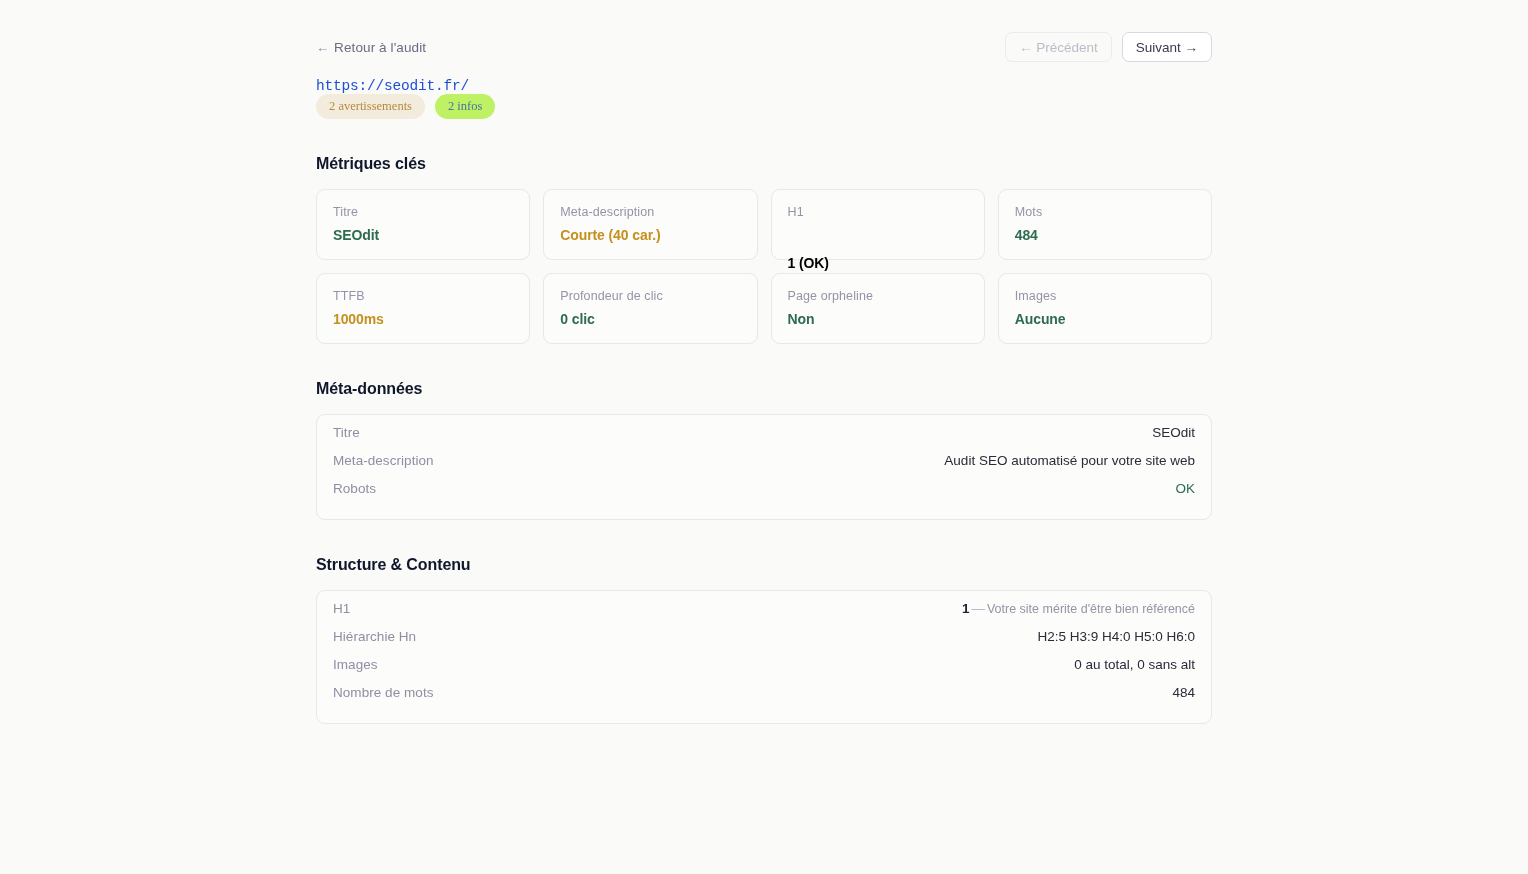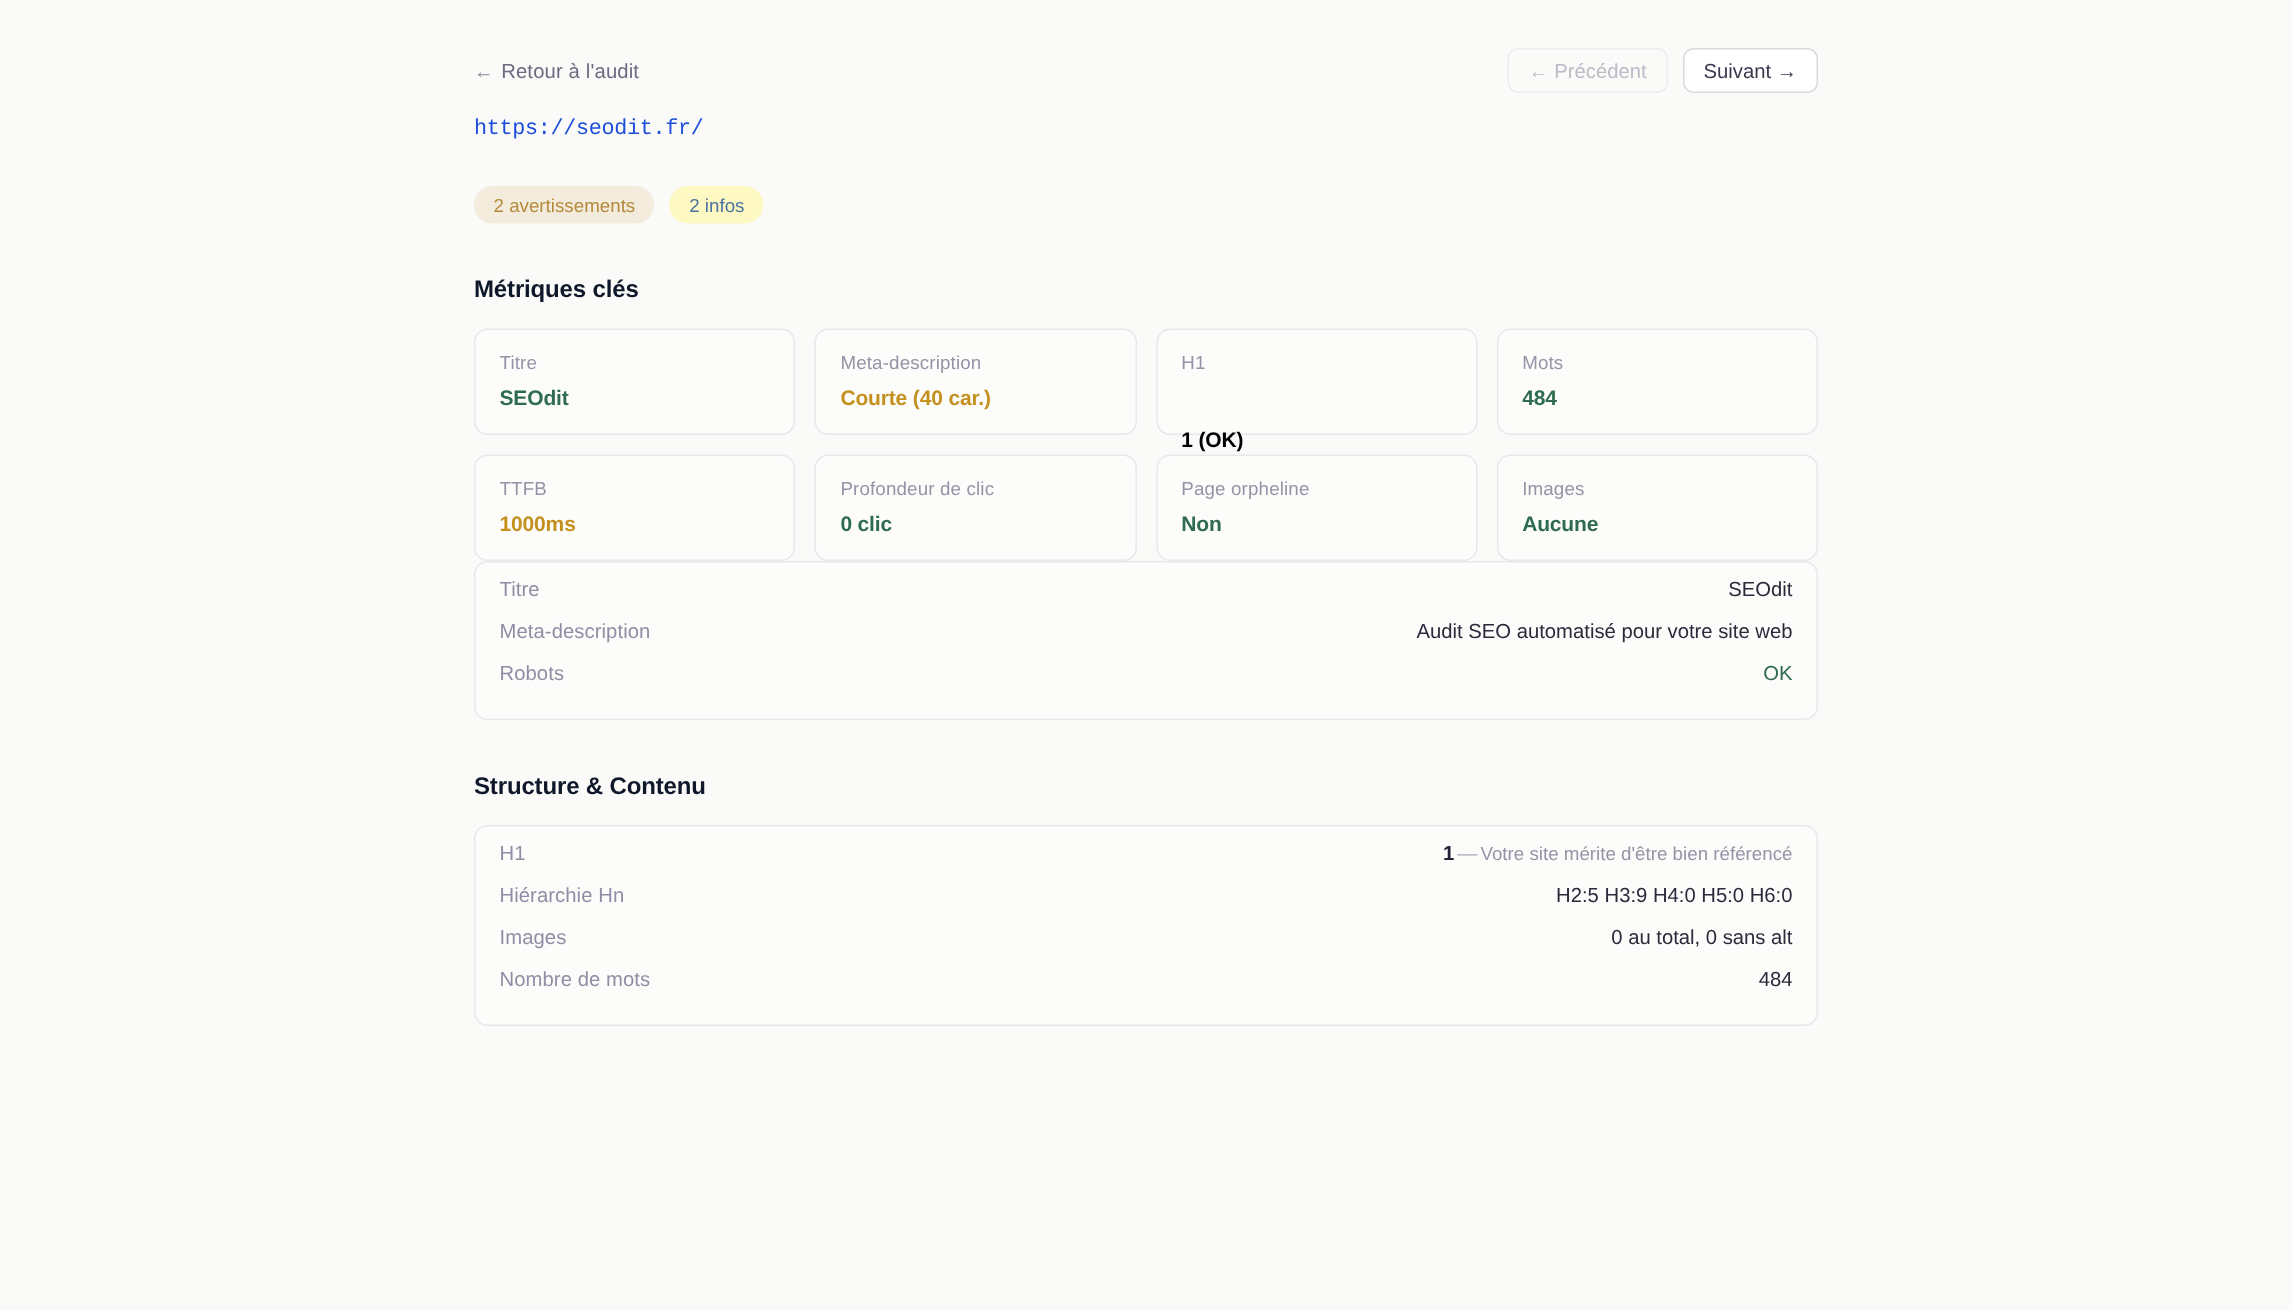--- a/index.html
+++ b/index.html
@@ -83,37 +83,37 @@
   .page-url {
     margin-top: 14px;
     font-family: "Liberation Mono", monospace;
     font-size: 14.5px;
     color: #1d4ed8;
     letter-spacing: -0.2px;
   }
 
   
   .badges {
-    margin-top: 30px;
     display: flex;
     gap: 10px;
     align-items: center;
     height: 25px;
+    font-family: Liberation Serif, serif;
   }
   .badge {
     height: 25px;
     padding: 0 13px;
     border-radius: 13px;
     font-size: 12.5px;
     display: inline-flex;
     align-items: center;
     cursor: pointer;
   }
   .badge.warn { background: #f3ecdd; color: #b58a3c; }
-  .badge.info { background: #fef9c3; color: #4a73a0; }
+  .badge.info { background: #bef264; color: #4a73a0; }
 
   
   .section-title {
     font-size: 16px;
     font-weight: bold;
     color: #0f172a;
     margin-top: 36px;
     margin-bottom: 16px;
     letter-spacing: -0.1px;
   }
@@ -244,20 +244,21 @@
         <div class="metric-value v-green">Non</div>
       </div>
 
       <div class="metric-card">
         <div class="metric-label">Images</div>
         <div class="metric-value v-green">Aucune</div>
       </div>
 
     </div>
 
+    <div class="section-title">Méta-données</div>
     <div class="panel">
 
       <div class="panel-row">
         <span class="row-label">Titre</span>
         <span class="row-value">SEOdit</span>
       </div>
 
       <div class="panel-row">
         <span class="row-label">Meta-description</span>
         <span class="row-value">Audit SEO automatisé pour votre site web</span>

